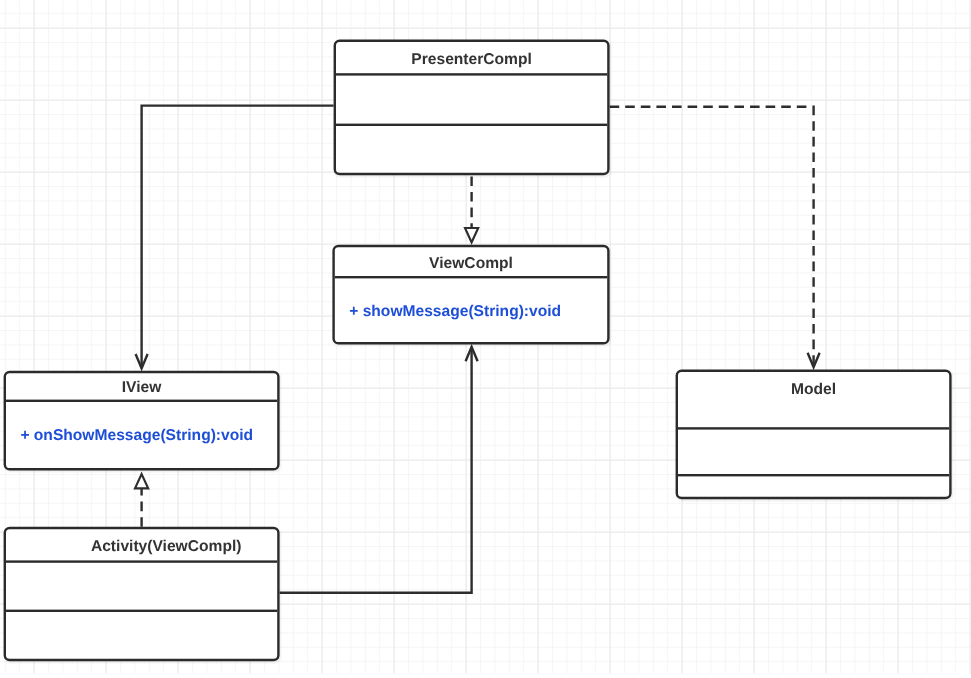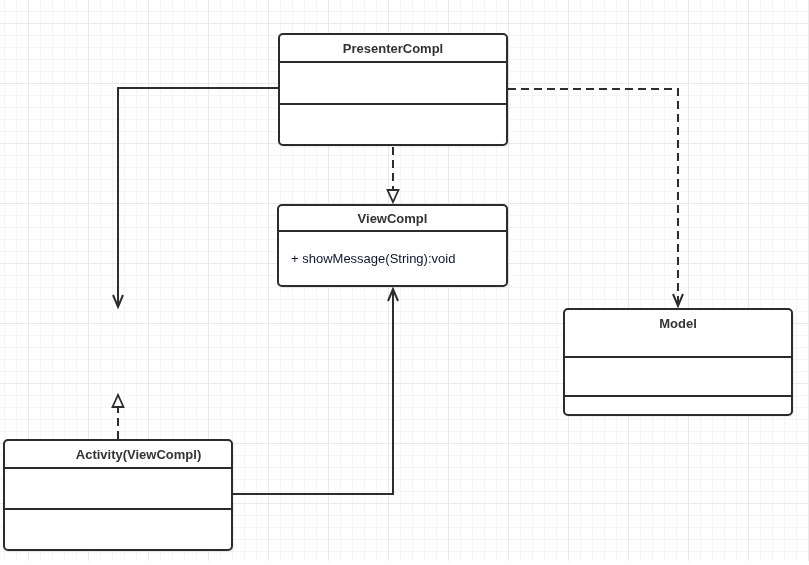--- a/index.html
+++ b/index.html
@@ -52,22 +52,23 @@
     font-size: 13px;
     font-weight: bold;
     color: #333333;
   }
   .compartment {
     flex: 1 1 0;
     border-top: 2px solid #2b2b2b;
     display: flex;
     align-items: center;
     font-size: 13px;
-    color: #0f172a;
+    color: #1d4ed8;
     padding-left: 12px;
+    font-weight: bold;
   }
   
   #node-presenter-compl { left: 278px; top: 33px;  width: 230px; height: 113px; }
   #node-presenter-compl .class-title { height: 26px; }
   #node-ipresenter      { left: 277px; top: 204px; width: 231px; height: 83px; }
   #node-ipresenter      .class-title { height: 24px; }
   #node-iview           { left: 3px;   top: 309px; width: 230px; height: 83px; }
   #node-iview           .class-title { height: 22px; }
   #node-model           { left: 563px; top: 308px; width: 230px; height: 108px; gap: 20px; }
   #node-model           .class-title { height: 26px; }
@@ -99,20 +100,24 @@
     <div class="class-title">PresenterCompl</div>
     <div class="compartment"></div>
     <div class="compartment"></div>
   </div>
 
   <div class="class-box" id="node-ipresenter">
     <div class="class-title">ViewCompl</div>
     <div class="compartment">+ showMessage(String):void</div>
   </div>
 
+  <div class="class-box" id="node-iview">
+    <div class="class-title">IView</div>
+    <div class="compartment">+ onShowMessage(String):void</div>
+  </div>
 
   <div class="class-box" id="node-model">
     <div class="class-title">Model</div>
     <div class="compartment"></div>
     <div class="compartment"></div>
   </div>
 
   <div class="class-box" id="node-activity">
     <div class="class-title">Activity(ViewCompl)</div>
     <div class="compartment"></div>

